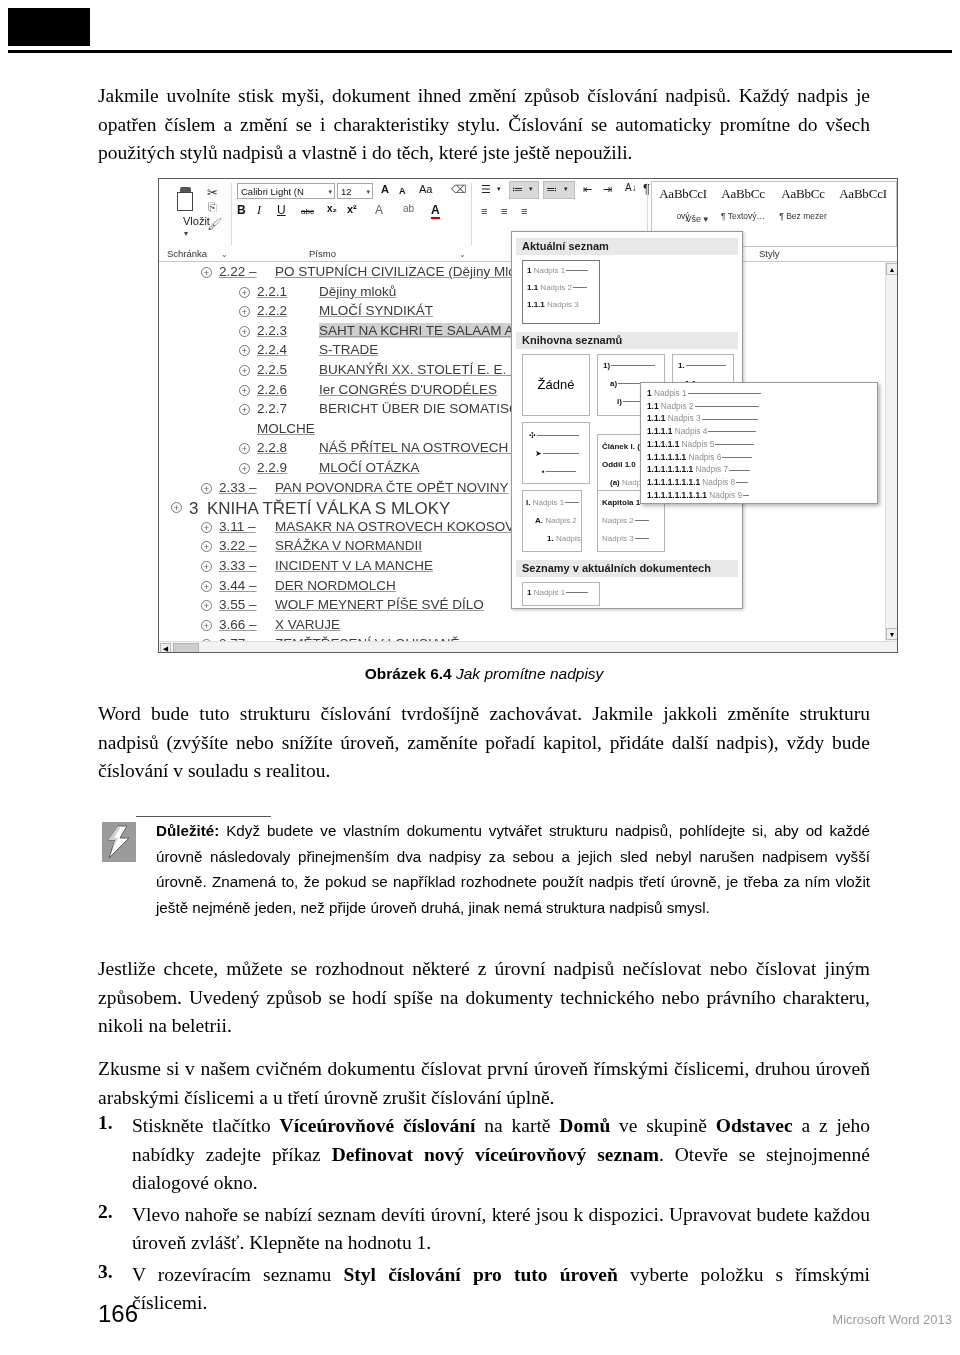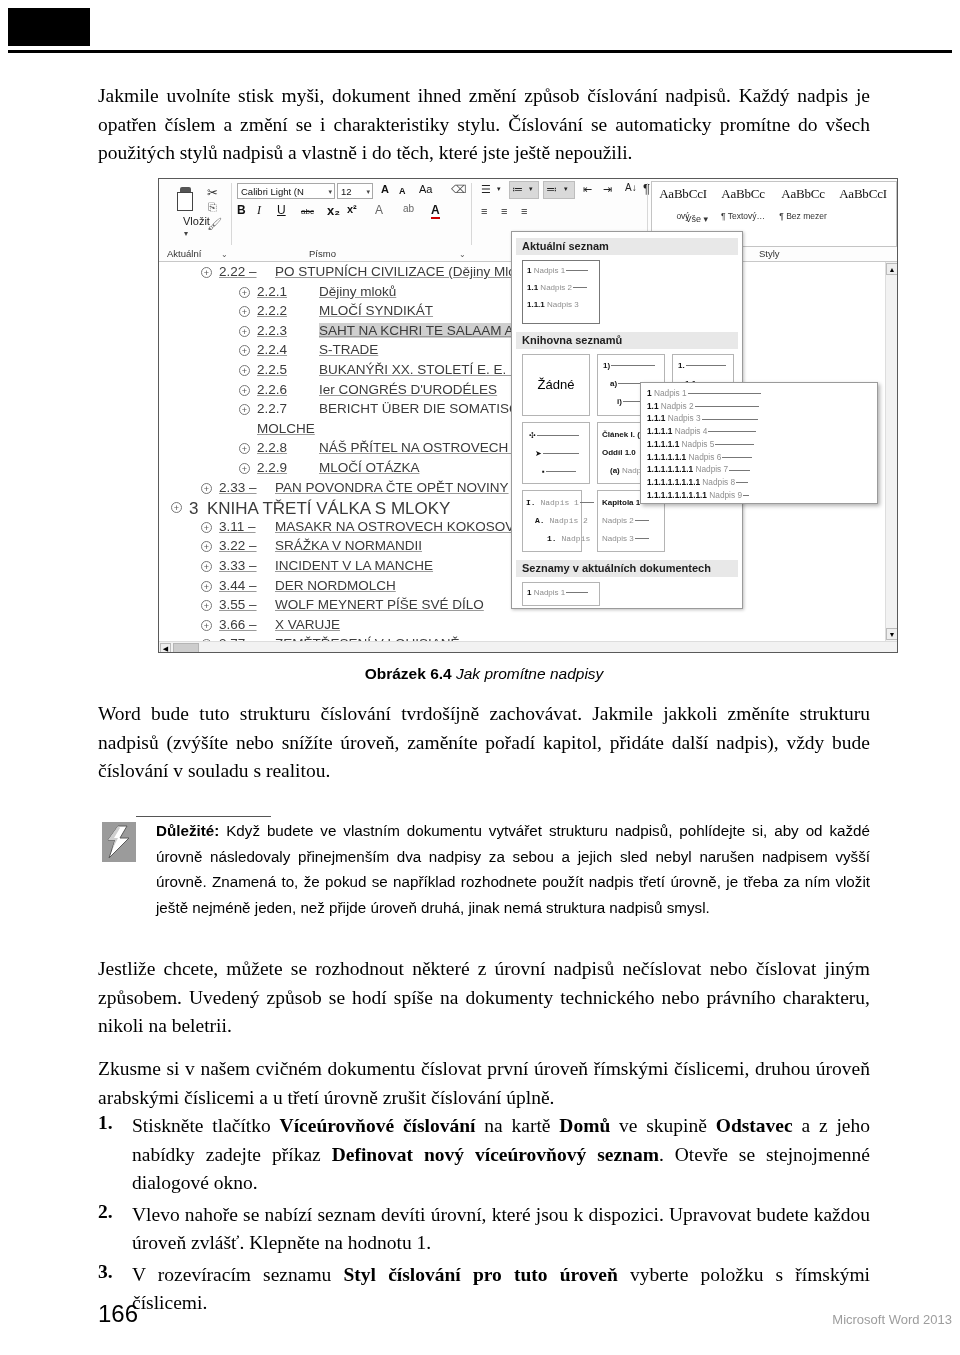--- a/index.html
+++ b/index.html
@@ -186,41 +186,41 @@
 
     <div class="clip-icon">
       <div class="clipt"></div>
         <div class="sheet"></div>
     </div>
     <div class="vlozit">Vložit</div>
     <div class="vlozit-car">▾</div>
     <div class="scissors">✂</div>
     <div class="copy2">⎘</div>
     <div class="brush">🖌</div>
-    <div class="rb-grp-label schranka">Aktuální</div>
+    <div class="rb-grp-label schranka">Schránka</div>
     <div class="dlg-launch" style="left:62px;">⌄</div>
     <div class="rb-sep" style="left:72px;"></div>
 
     <div class="font-box">
       <span>Calibri Light (N</span>
       <span class="cb-arrow">▾</span>
     </div>
     <div class="size-box">
       <span>12</span>
       <span class="cb-arrow">▾</span>
     </div>
     <div class="fnt-btn" style="left:222px;">A</div>
     <div class="fnt-btn" style="left:240px;font-size:9px;top:7px;">A</div>
     <div class="fnt-btn" style="left:260px;font-weight:normal;">Aa</div>
     <div class="fnt-btn" style="left:292px;font-weight:normal;color:#555;">⌫</div>
     <div class="fnt-row2" style="left:78px;font-weight:bold;">B</div>
     <div class="fnt-row2" style="left:98px;font-style:italic;font-family:'Liberation Serif',serif;">I</div>
     <div class="fnt-row2" style="left:118px;text-decoration:underline;">U</div>
     <div class="fnt-row2" style="left:142px;font-size:8px;top:28px;text-decoration:line-through;">abc</div>
-    <div class="fnt-row2" style="left:168px;font-weight:bold;font-size:13px;">x₂</div>
+    <div class="fnt-row2" style="left:168px;font-weight:bold;font-size:10px;">x₂</div>
     <div class="fnt-row2" style="left:188px;font-weight:bold;font-size:11px;">x²</div>
     <div class="fnt-row2" style="left:216px;color:#666;">A</div>
     <div class="fnt-row2" style="left:244px;color:#666;font-size:10px;">ab</div>
     <div class="fnt-row2" style="left:272px;font-weight:bold;border-bottom:2px solid #c00;">A</div>
     <div class="rb-grp-label" style="left:150px;">Písmo</div>
     <div class="dlg-launch" style="left:300px;">⌄</div>
     <div class="rb-sep" style="left:312px;"></div>
 
     <div class="para-btn" style="left:322px;top:4px;">☰</div>
     <div class="para-btn" style="left:338px;top:6px;font-size:7px;">▾</div>
@@ -394,27 +394,27 @@
     <div class="md-cell" style="left:160px;top:122px;width:62px;height:62px;">
       <div class="mc-line" style="left:5px;top:6px;"><b>1.</b><span class="dash" style="width:40px;"></span></div>
       <div class="mc-line" style="left:12px;top:24px;"><b>1.1.</b><span class="dash" style="width:28px;"></span></div>
     </div>
 
     <div class="md-cell" style="left:10px;top:190px;width:68px;height:62px;">
       <div class="mc-line" style="left:6px;top:8px;">✣<span class="dash" style="width:42px;"></span></div>
       <div class="mc-line" style="left:12px;top:26px;">➤<span class="dash" style="width:36px;"></span></div>
       <div class="mc-line" style="left:19px;top:44px;">▪<span class="dash" style="width:30px;"></span></div>
     </div>
-    <div class="md-cell" style="left:85px;top:190px;width:68px;height:62px;">
+    <div class="md-cell" style="left:85px;top:202px;width:68px;height:62px;">
       <div class="mc-line" style="left:4px;top:7px;"><b>Článek I. (</b></div>
       <div class="mc-line" style="left:4px;top:25px;"><b>Oddíl 1.0</b></div>
       <div class="mc-line" style="left:12px;top:43px;"><b>(a)</b> <span class="g">Nadpis</span></div>
     </div>
 
-    <div class="md-cell" style="left:10px;top:258px;width:60px;height:62px;font-family:Liberation Mono, monospace;">
+    <div class="md-cell" style="left:10px;top:258px;width:60px;height:62px;">
       <div class="mc-line" style="left:3px;top:7px;"><b>I.</b> <span class="g">Nadpis 1</span><span class="dash" style="width:14px;"></span></div>
       <div class="mc-line" style="left:12px;top:25px;"><b>A.</b> <span class="g">Nadpis 2</span></div>
       <div class="mc-line" style="left:24px;top:43px;"><b>1.</b> <span class="g">Nadpis</span></div>
     </div>
     <div class="md-cell" style="left:85px;top:258px;width:68px;height:62px;">
       <div class="mc-line" style="left:4px;top:7px;"><b>Kapitola 1</b></div>
       <div class="mc-line" style="left:4px;top:25px;"><span class="g">Nadpis 2</span><span class="dash" style="width:14px;"></span></div>
       <div class="mc-line" style="left:4px;top:43px;"><span class="g">Nadpis 3</span><span class="dash" style="width:14px;"></span></div>
     </div>
 

